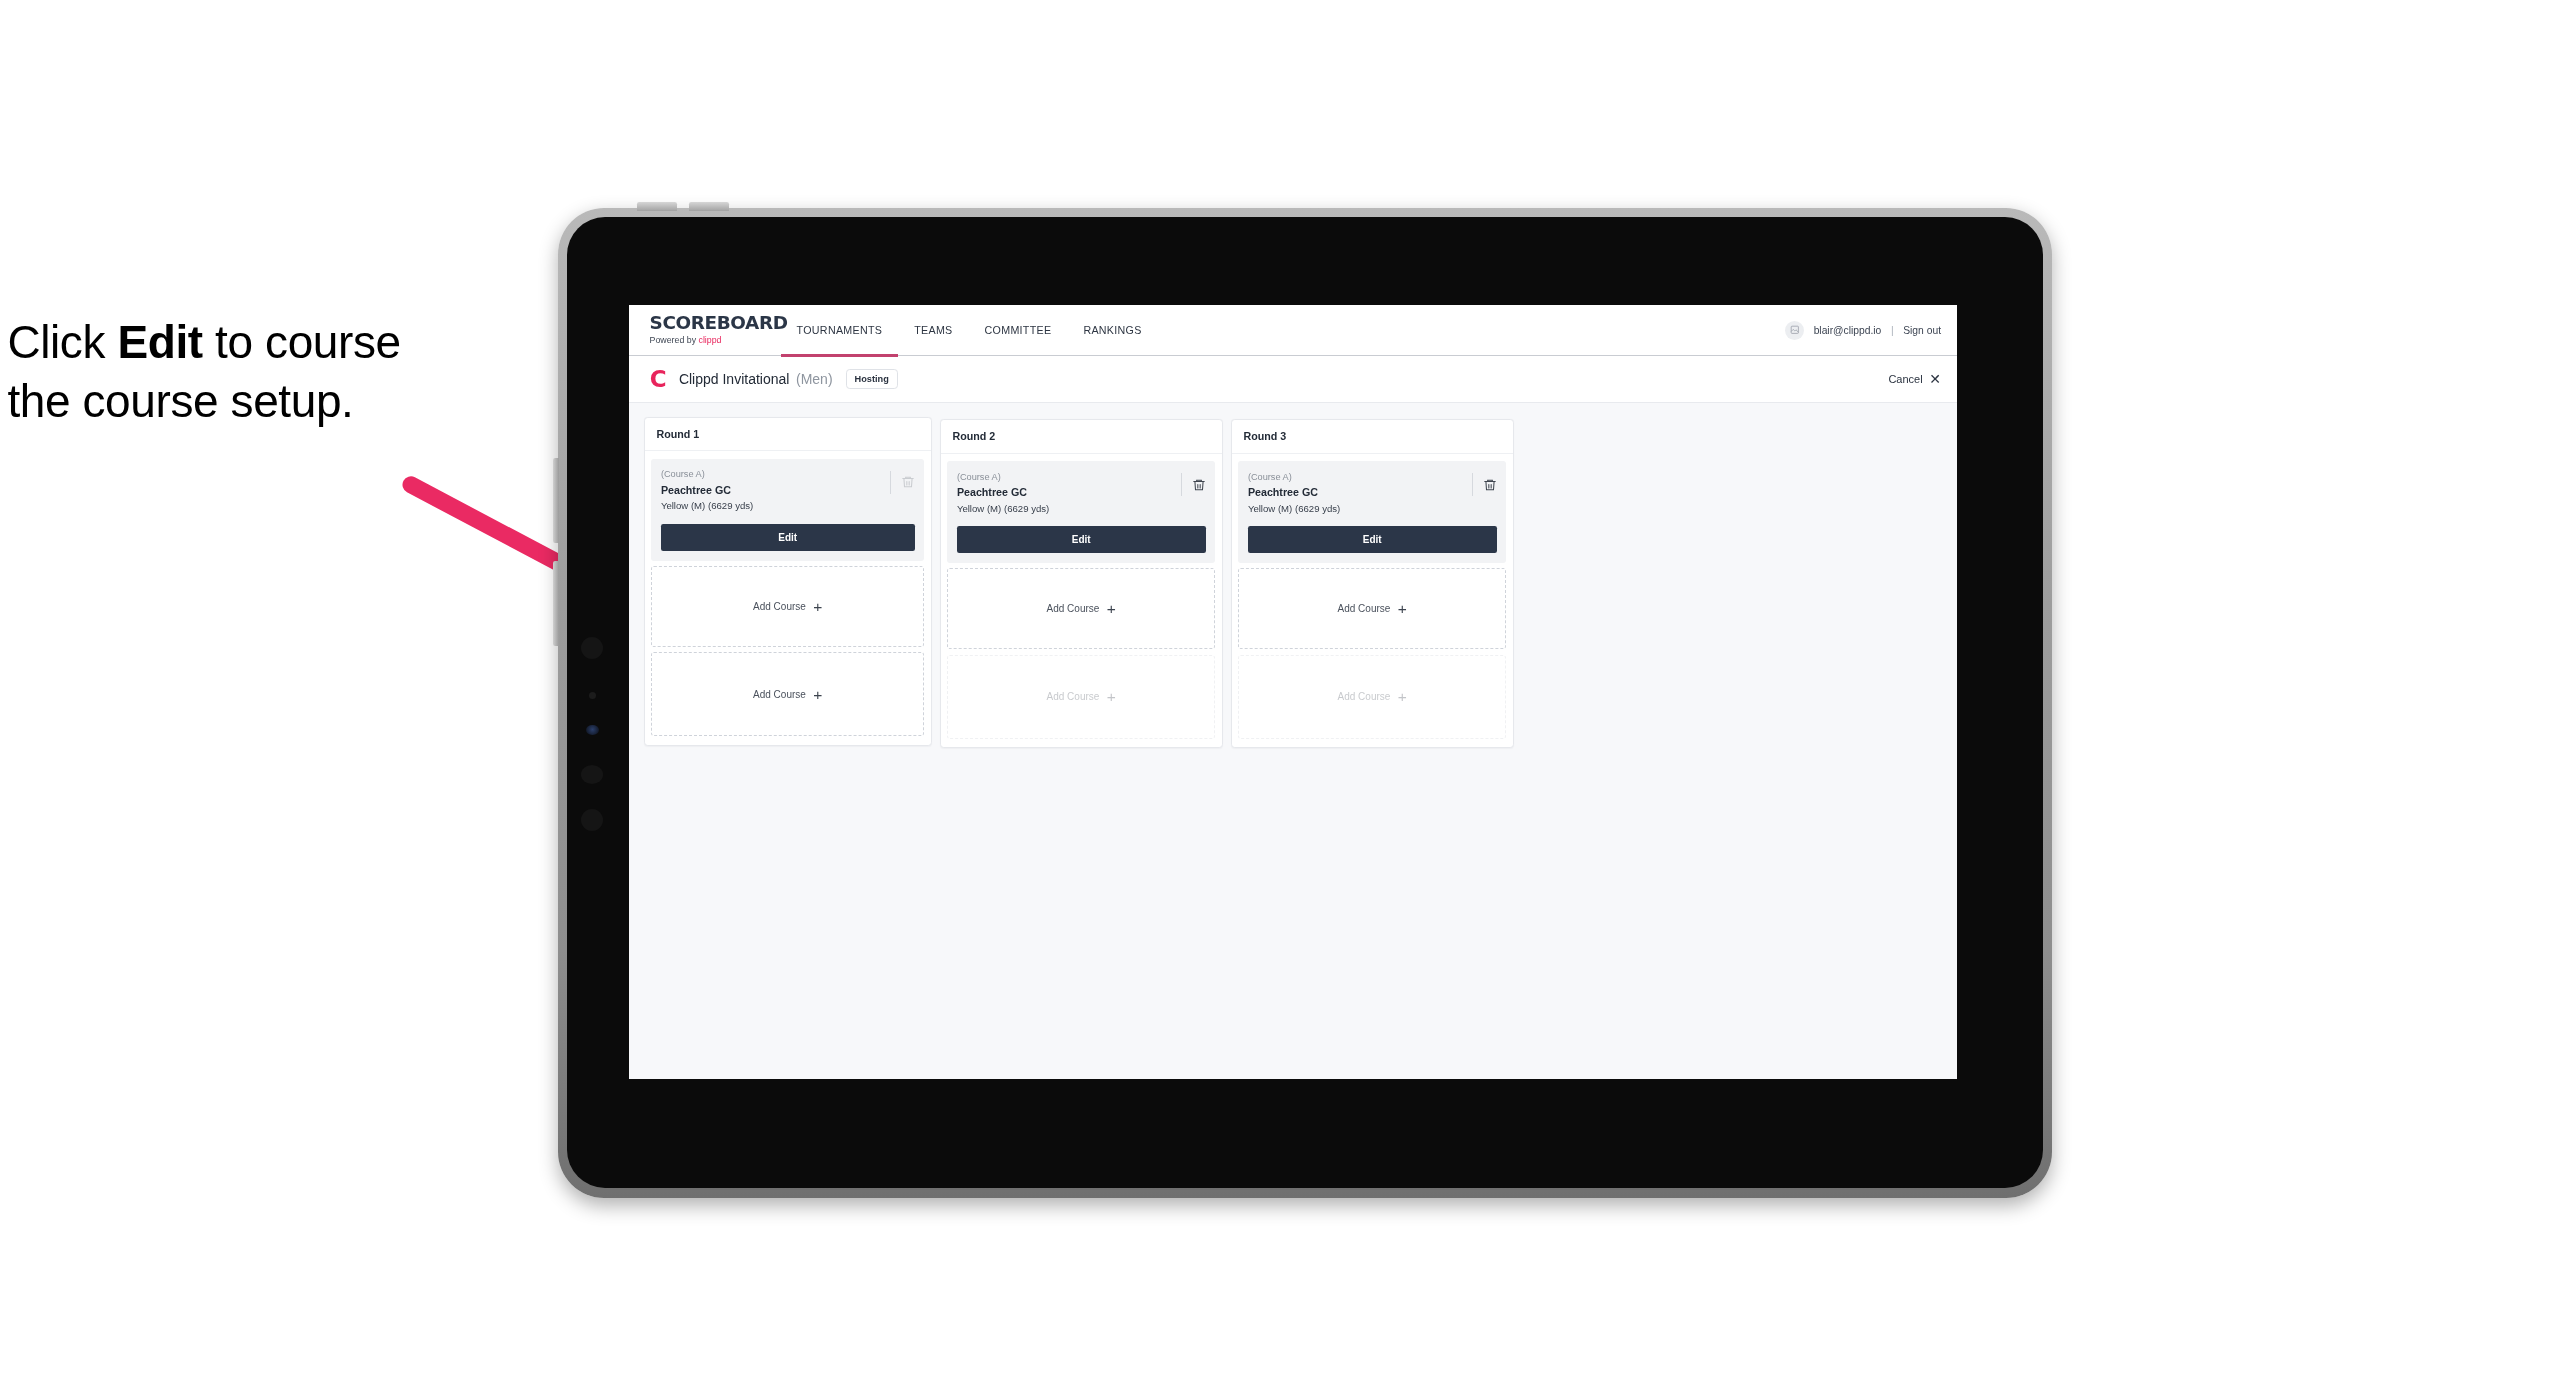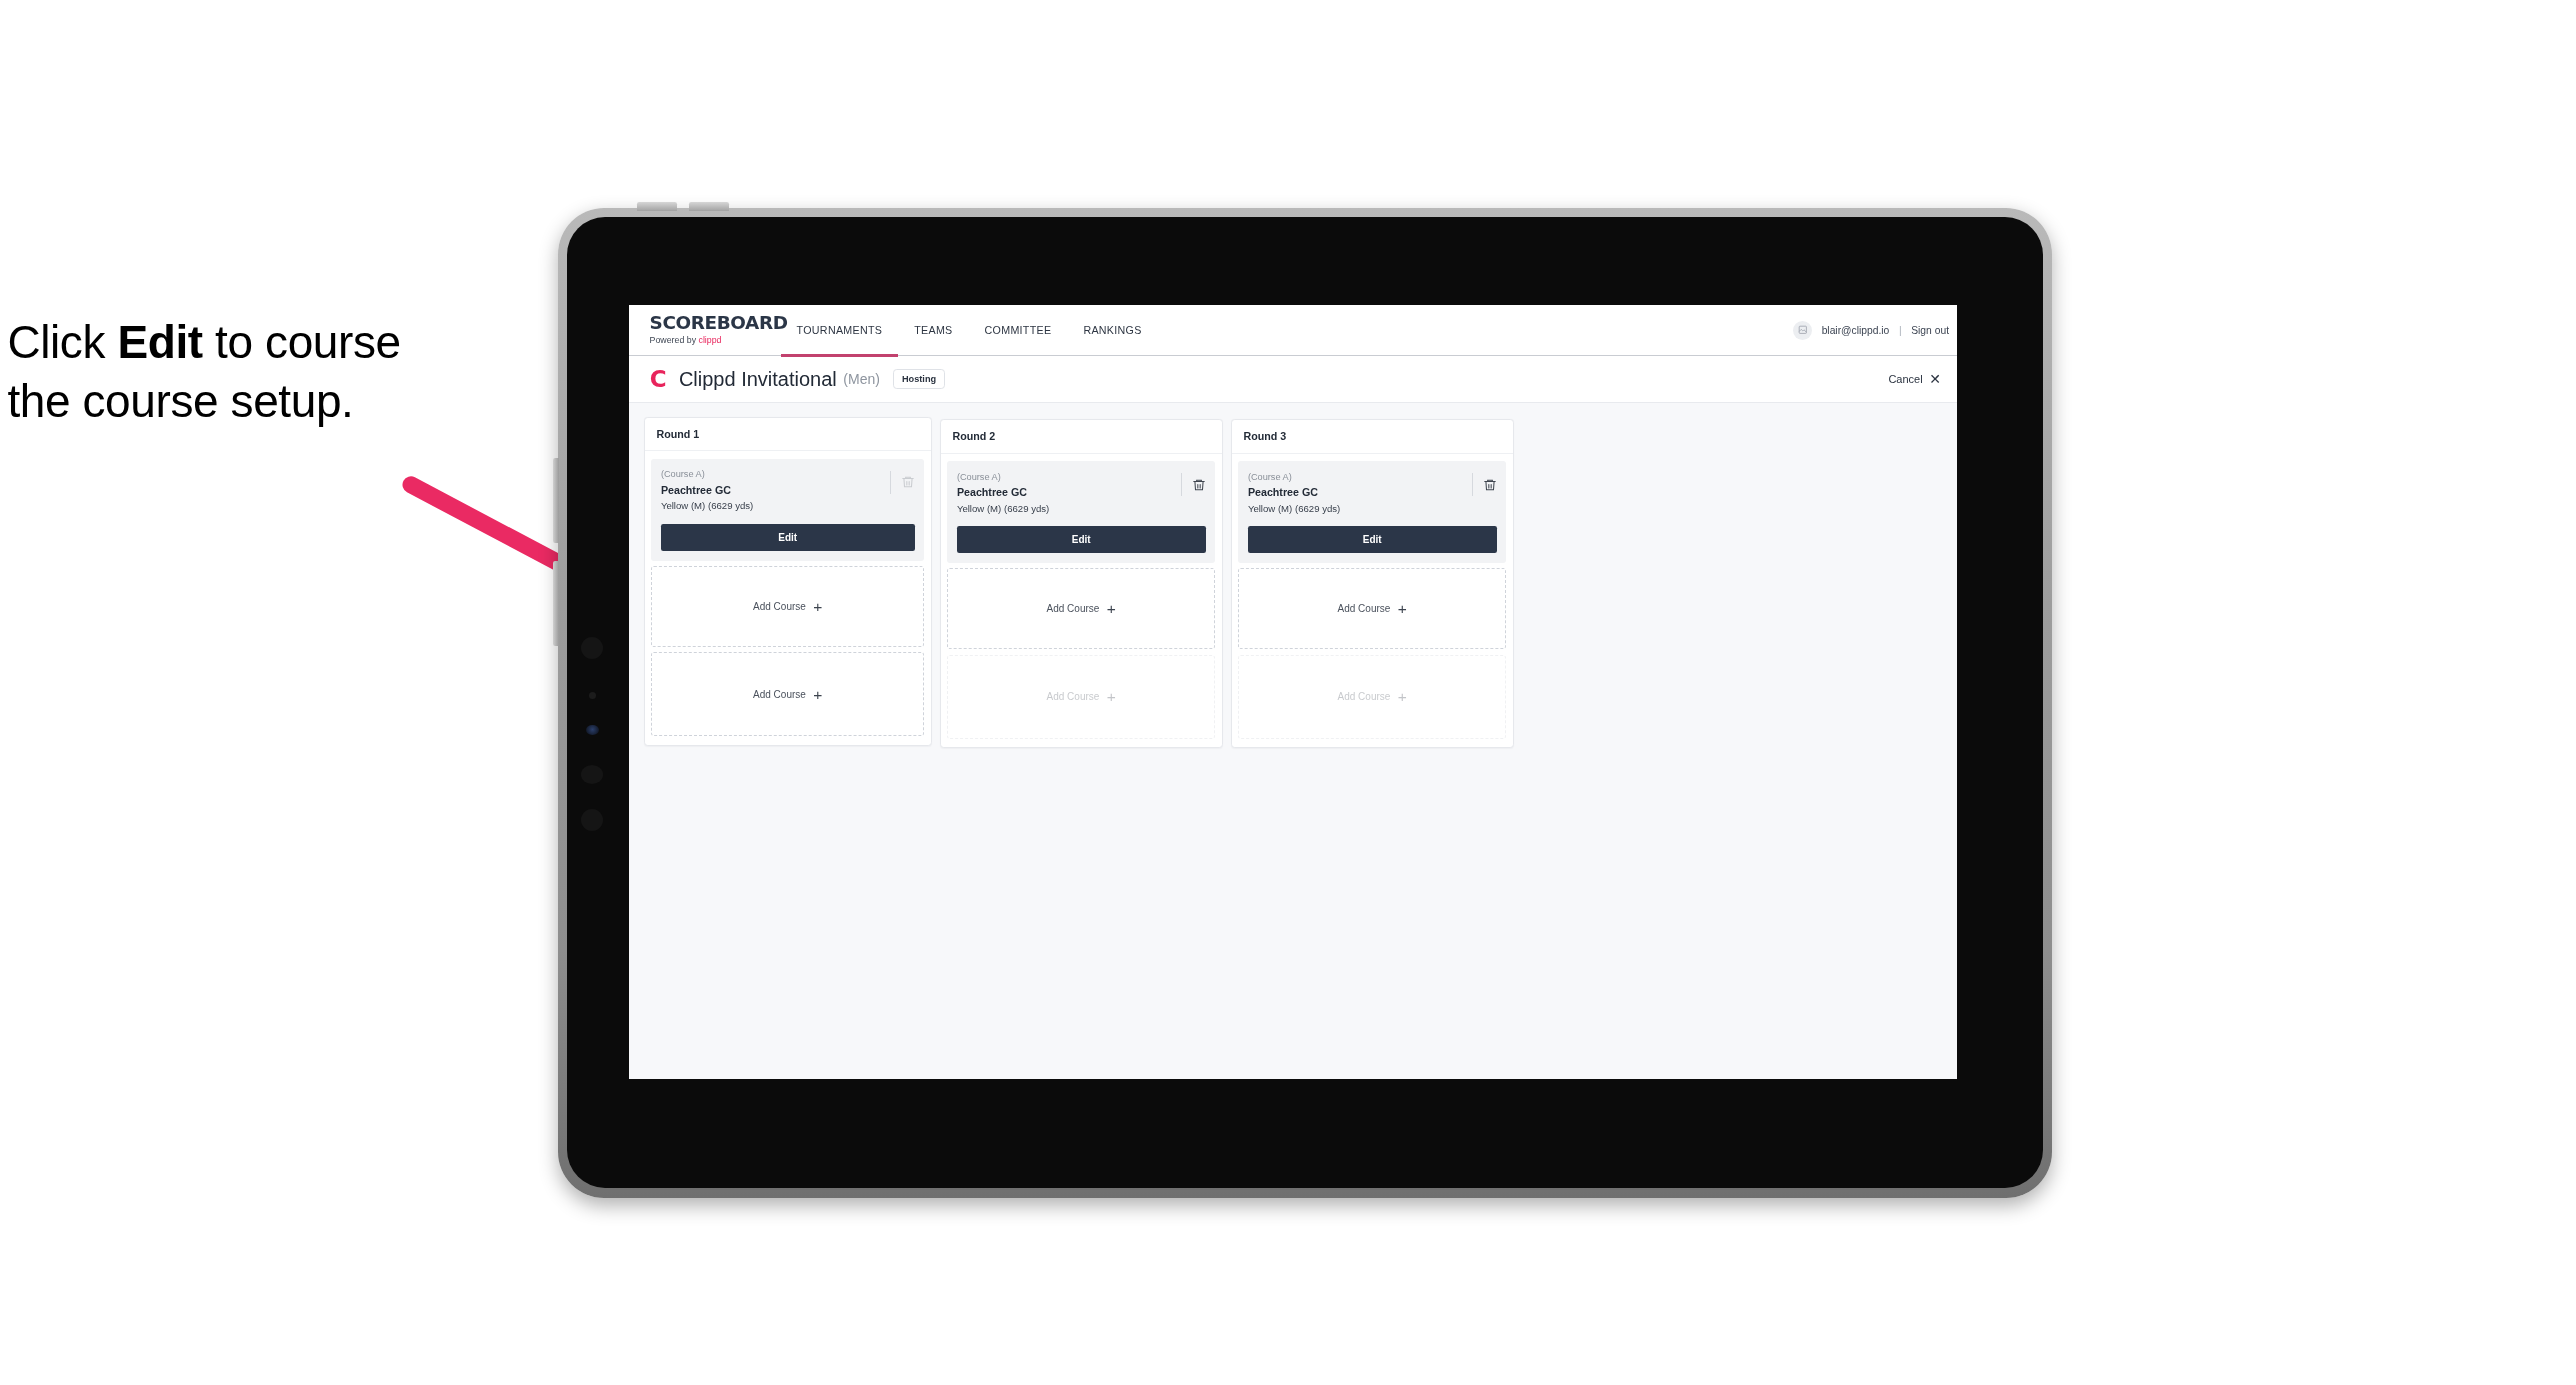--- a/index.html
+++ b/index.html
@@ -105,21 +105,21 @@
     cursor: pointer;
   }
   .topnav-item.active::after {
     content: ""; position: absolute;
     left: 0; right: 0; bottom: -1.5px; height: 2.9px;
     background: #c2416e;
   }
   .topnav-right {
     margin-left: auto;
     display: flex; align-items: center;
-    padding-right: 8px;
+    padding-right: 16px;
     gap: 9.6px;
     font-size: 10.3px; color: #3c4452;
   }
   .avatar {
     width: 19px; height: 19px; border-radius: 50%;
     background: #eceef1;
     display: flex; align-items: center; justify-content: center;
     color: #9aa0aa; font-size: 8.8px;
   }
   .sep-bar { color: #aab0ba; }
@@ -133,21 +133,21 @@
     border-bottom: 0.7px solid #e8eaee;
   }
   .clogo {
     width: 20.6px; height: 20.6px; flex: none;
     margin-right: 10.3px;
     display: flex; align-items: center; justify-content: center;
     font-family: "DejaVu Sans", sans-serif;
     font-weight: 700; font-size: 23px; color: #e8245c;
     line-height: 1;
   }
-  .tname { font-size: 20px; color: #222a36; }
+  .tname { font-size: 14px; color: #222a36; }
   .tgender { font-size: 14px; color: #8e959f; margin-left: 6.6px; }
   .hostbadge {
     margin-left: 13px;
     border: 0.7px solid #dfe2e7; border-radius: 3.7px;
     padding: 4.4px 8px;
     font-size: 9.2px; font-weight: 700; color: #2b3340;
     background: #fff;
   }
   .cancel {
     margin-left: auto;

